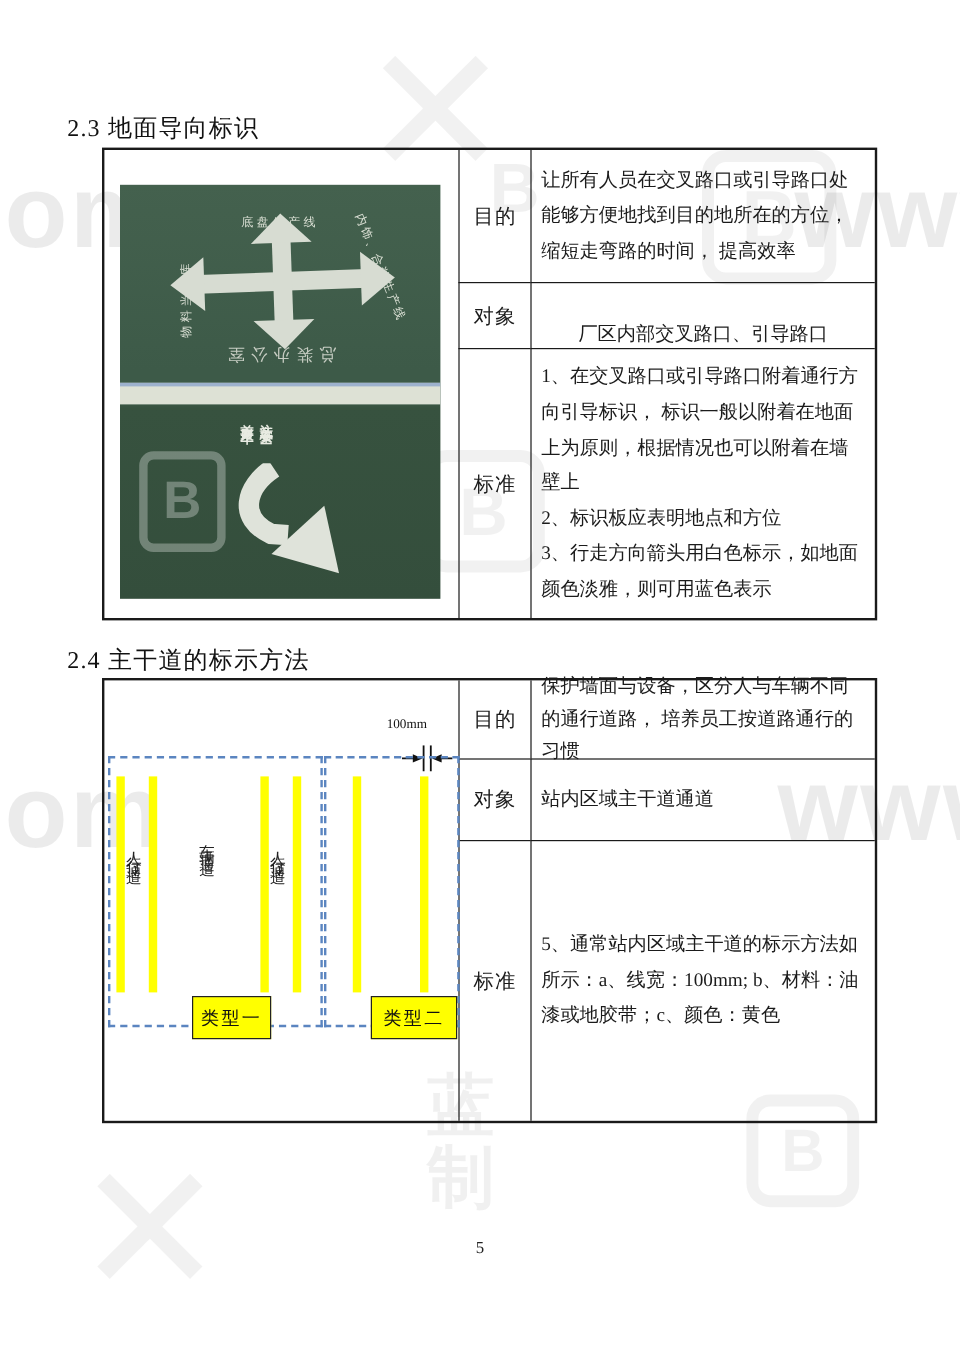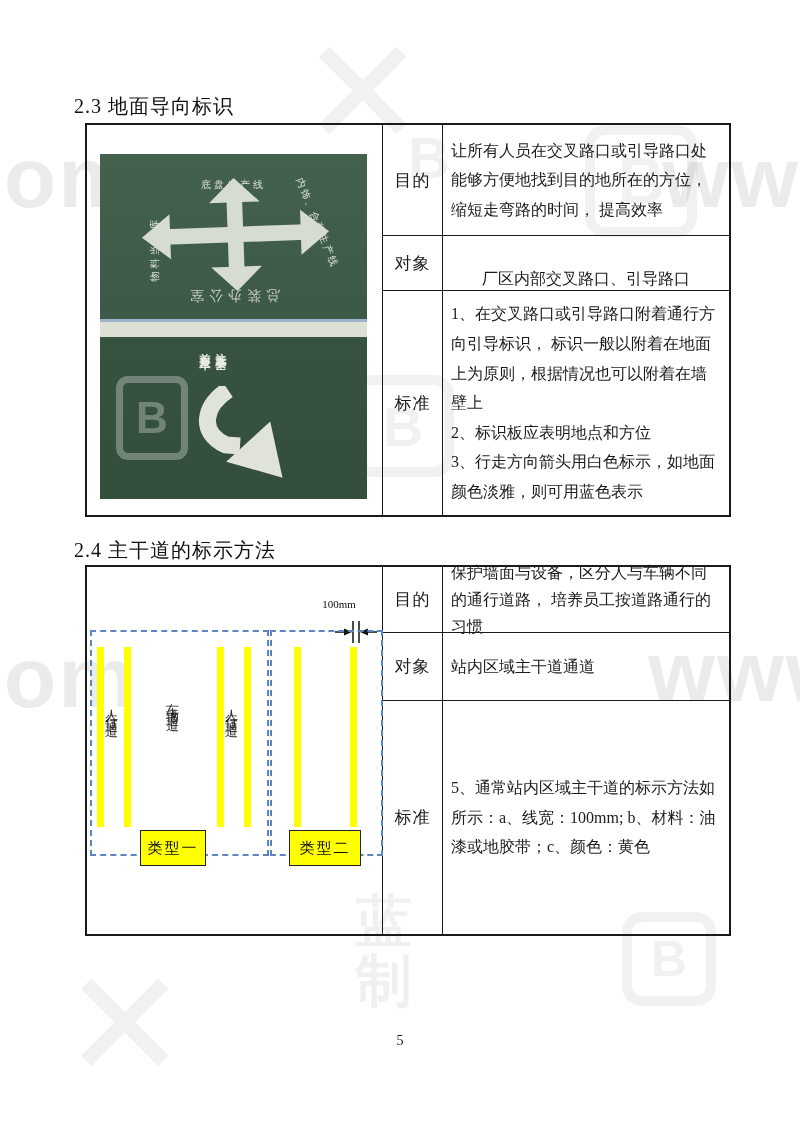--- a/index.html
+++ b/index.html
@@ -8,21 +8,21 @@
 
   
   .wm{position:absolute;z-index:0;color:rgba(0,0,0,0.10);font-family:"Liberation Sans","DejaVu Sans",sans-serif;pointer-events:none;}
   .wm-url{font-size:86px;font-weight:bold;letter-spacing:2px;color:rgba(0,0,0,0.08);}
   .wm-x{font-size:150px;color:rgba(0,0,0,0.055);font-weight:normal;line-height:1;}
   .wm-logo{border:10px solid rgba(0,0,0,0.055);border-radius:20px;display:flex;align-items:center;justify-content:center;
            font-weight:bold;color:rgba(0,0,0,0.055);}
   .wm-char{font-weight:bold;color:rgba(0,0,0,0.06);line-height:1.05;}
 
   
-  .heading{position:absolute;left:74px;z-index:2;font-size:20px;color:#111;letter-spacing:1px;}
+  .heading{position:absolute;left:56px;z-index:2;font-size:20px;color:#111;letter-spacing:1px;}
   #h1{top:93px;}
   #h2{top:537px;}
 
   
   .tbl{position:absolute;left:85px;width:642px;z-index:1;border:2px solid #1a1a1a;display:grid;
        grid-template-columns:295px 60px 1fr;background:transparent;}
   #t1{top:123px;height:390px;grid-template-rows:110px 55px 1fr;}
   #t2{top:565px;height:367px;grid-template-rows:65px 68px 1fr;}
   .bl{border-left:1px solid #1a1a1a;}
   .bt{border-top:1px solid #1a1a1a;}
@@ -52,21 +52,21 @@
   .arrowCurve{position:absolute;left:78px;top:232px;}
 
   
   .diagram{position:absolute;inset:0;}
   .dash-box{position:absolute;border:2px dashed #5b85c0;}
   .dbox1{left:3px;top:63px;width:175px;height:222px;}
   .dbox2{left:183px;top:63px;width:109px;height:222px;}
   .lane-line{position:absolute;top:80px;width:7px;height:180px;background:#ffff00;}
   .lane-label{position:absolute;top:132px;writing-mode:vertical-rl;font-size:13px;letter-spacing:5px;color:#222;}
   .type-box{position:absolute;top:263px;height:34px;background:#ffff00;border:1px solid #222;display:flex;
-            align-items:center;justify-content:center;font-size:15px;color:#111;letter-spacing:2px;z-index:2;}
+            align-items:center;justify-content:center;font-size:15px;color:#111;letter-spacing:2px;z-index:2;margin-left:20px;}
   .dim-label{position:absolute;left:224px;top:31px;width:56px;text-align:center;font-size:11px;color:#111;
              font-family:"Liberation Serif",serif;}
   .dim-marker{position:absolute;left:247px;top:54px;}
 
   
   .pagenum{position:absolute;left:0;top:1033px;width:100%;text-align:center;font-size:14px;color:#222;z-index:2;}
 </style>
 </head>
 <body>
 

